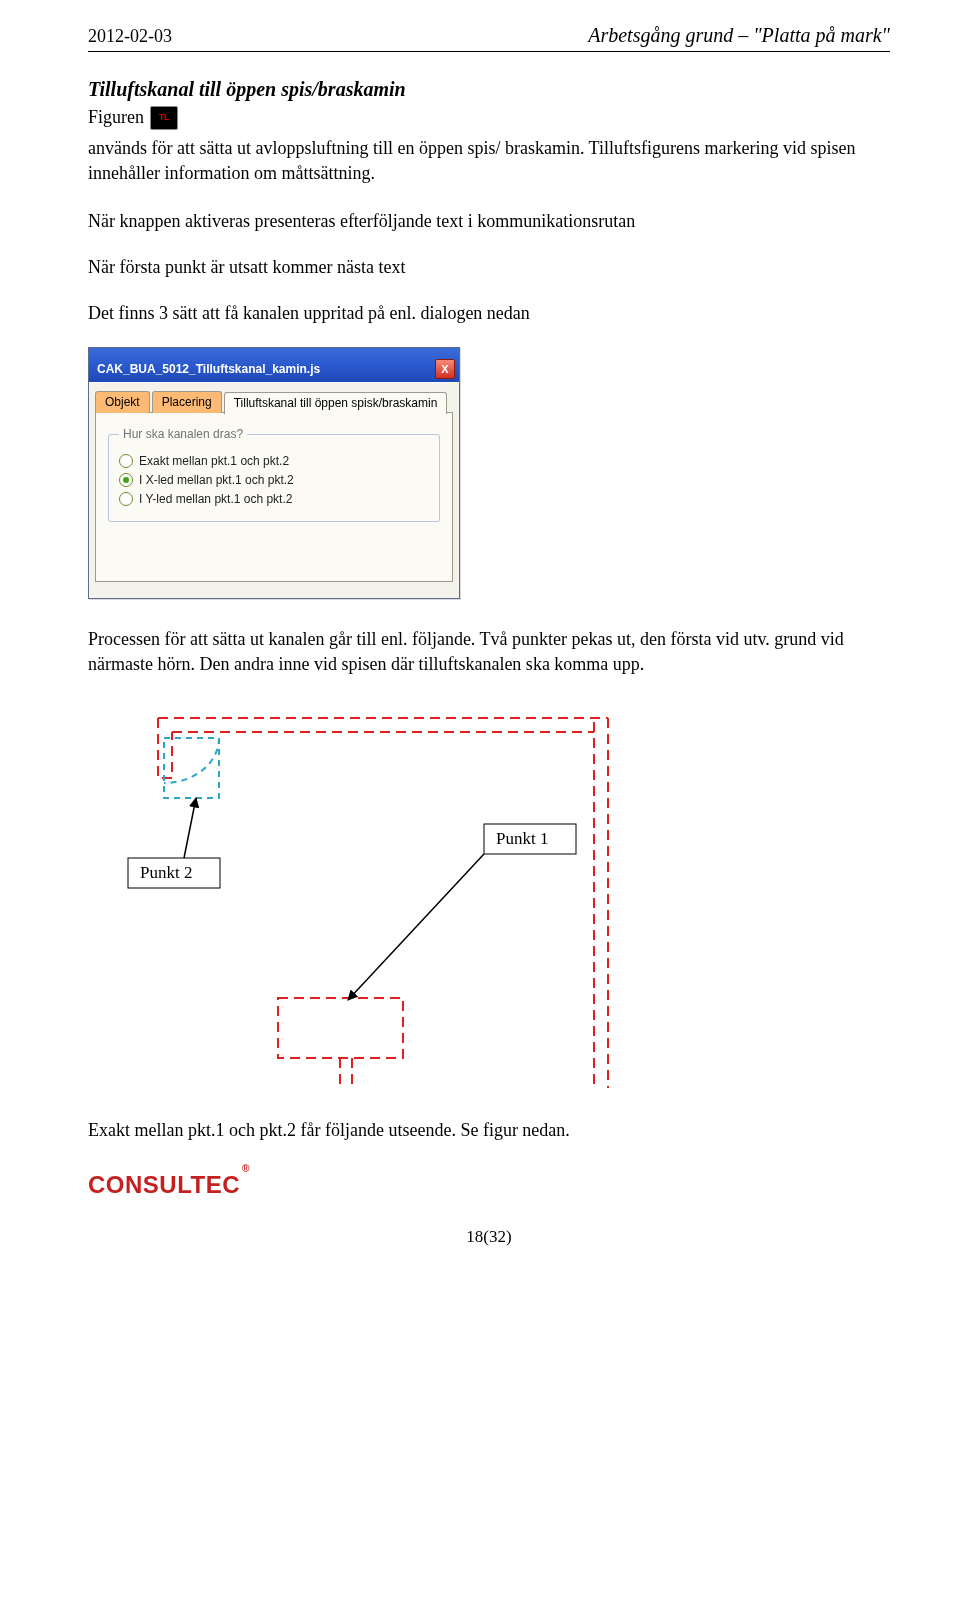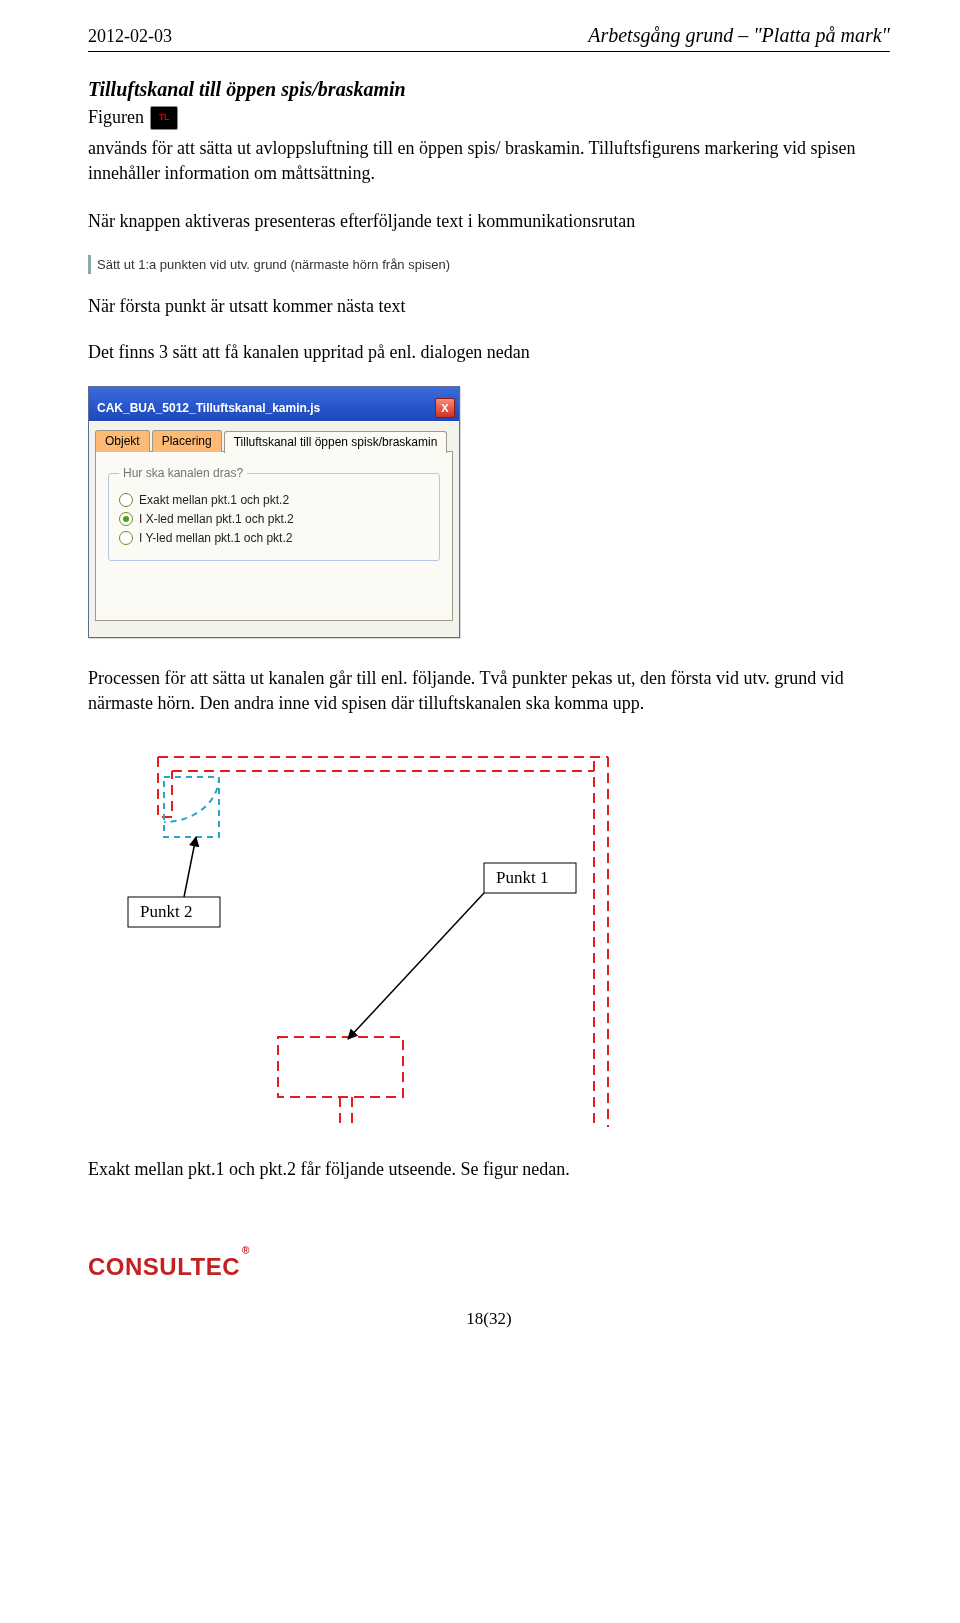--- a/index.html
+++ b/index.html
@@ -190,21 +190,21 @@
     height: 390px;
     margin: 10px 0 30px 0;
   }
   .diagram-wrap svg { display: block; }
   .pt-label {
     font-family: "Times New Roman", Times, serif;
     font-size: 17px;
   }
 
   .footer-logo {
-    margin-top: 72px;
+    margin-top: 29px;
     display: flex;
     align-items: flex-start;
     gap: 2px;
     font-family: Arial, sans-serif;
     font-weight: 900;
     letter-spacing: 0.5px;
     font-size: 24px;
   }
   .footer-logo .c1 { color: #c52020; }
   .footer-logo .reg { font-size: 10px; color: #c52020; position: relative; top: -8px; }
@@ -228,21 +228,20 @@
   <p class="section-title">Tilluftskanal till öppen spis/braskamin</p>
 
   <div class="inline-row">
     <span>Figuren</span>
     <span class="mini-icon">TL</span>
     <span> används för att sätta ut avloppsluftning till en öppen spis/ braskamin. Tilluftsfigurens markering vid spisen innehåller information om måttsättning.</span>
   </div>
 
   <p class="para" style="margin-top:22px">När knappen aktiveras presenteras efterföljande text i kommunikationsrutan</p>
 
-  <div class="status-strip">Sätt ut 1:a punkten vid utv. grund (närmaste hörn från spisen)</div>
 
   <p class="para">När första punkt är utsatt kommer nästa text</p>
 
 
   <p class="para">Det finns 3 sätt att få kanalen uppritad på enl. dialogen nedan</p>
 
   <div class="winxp">
     <div class="titlebar">
       <span>CAK_BUA_5012_Tilluftskanal_kamin.js</span>
       <span class="close-btn">

